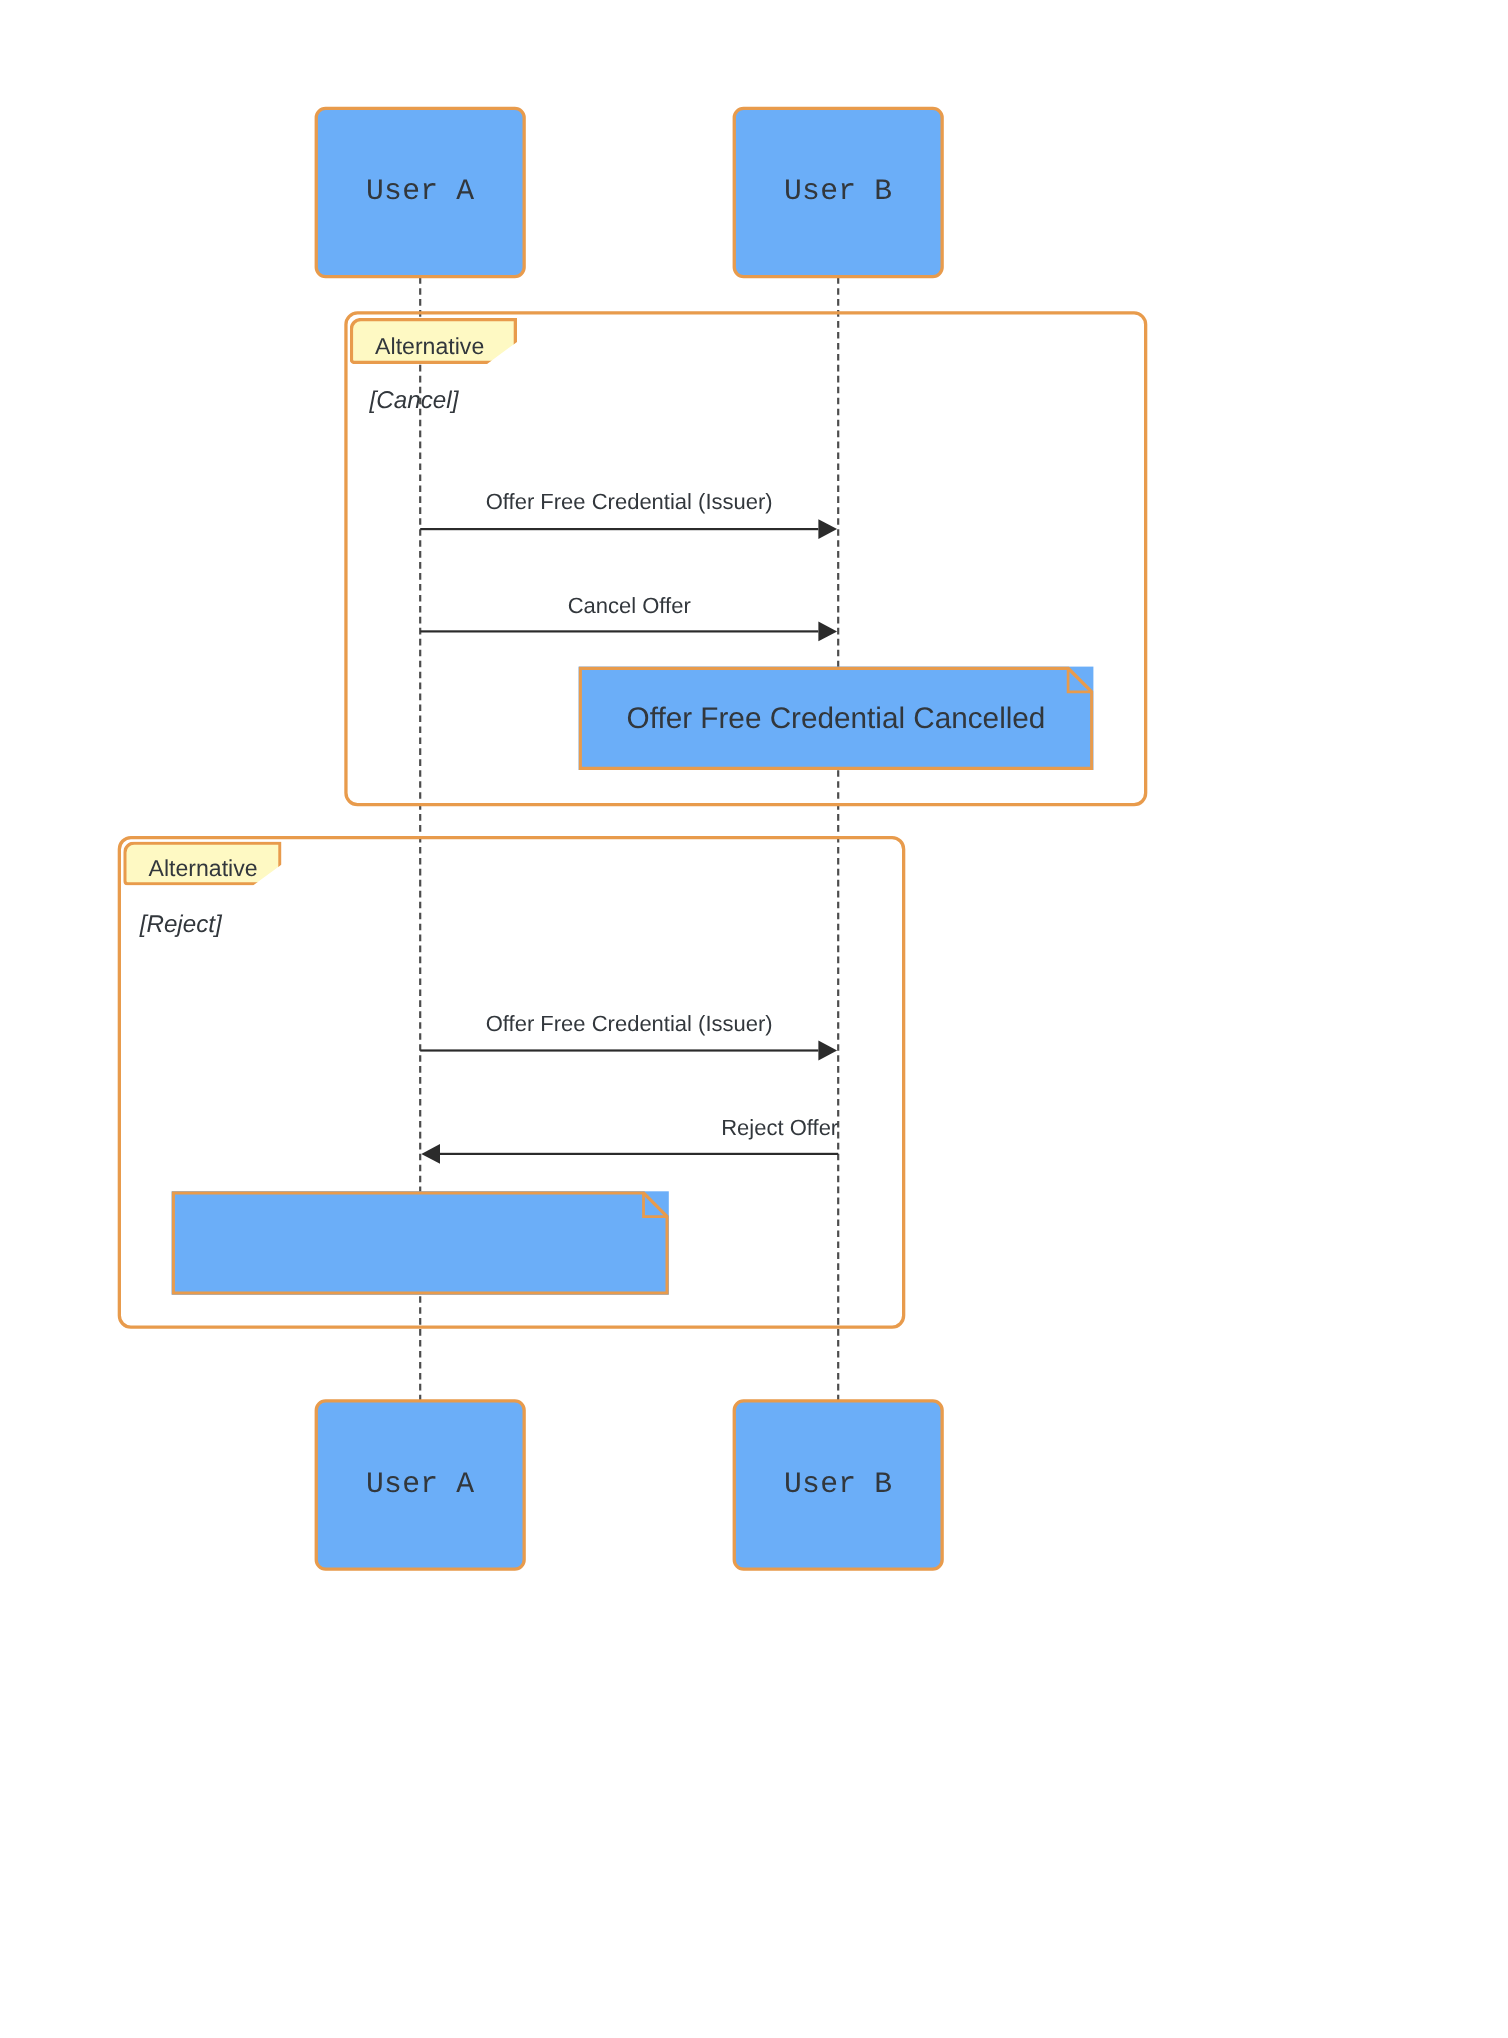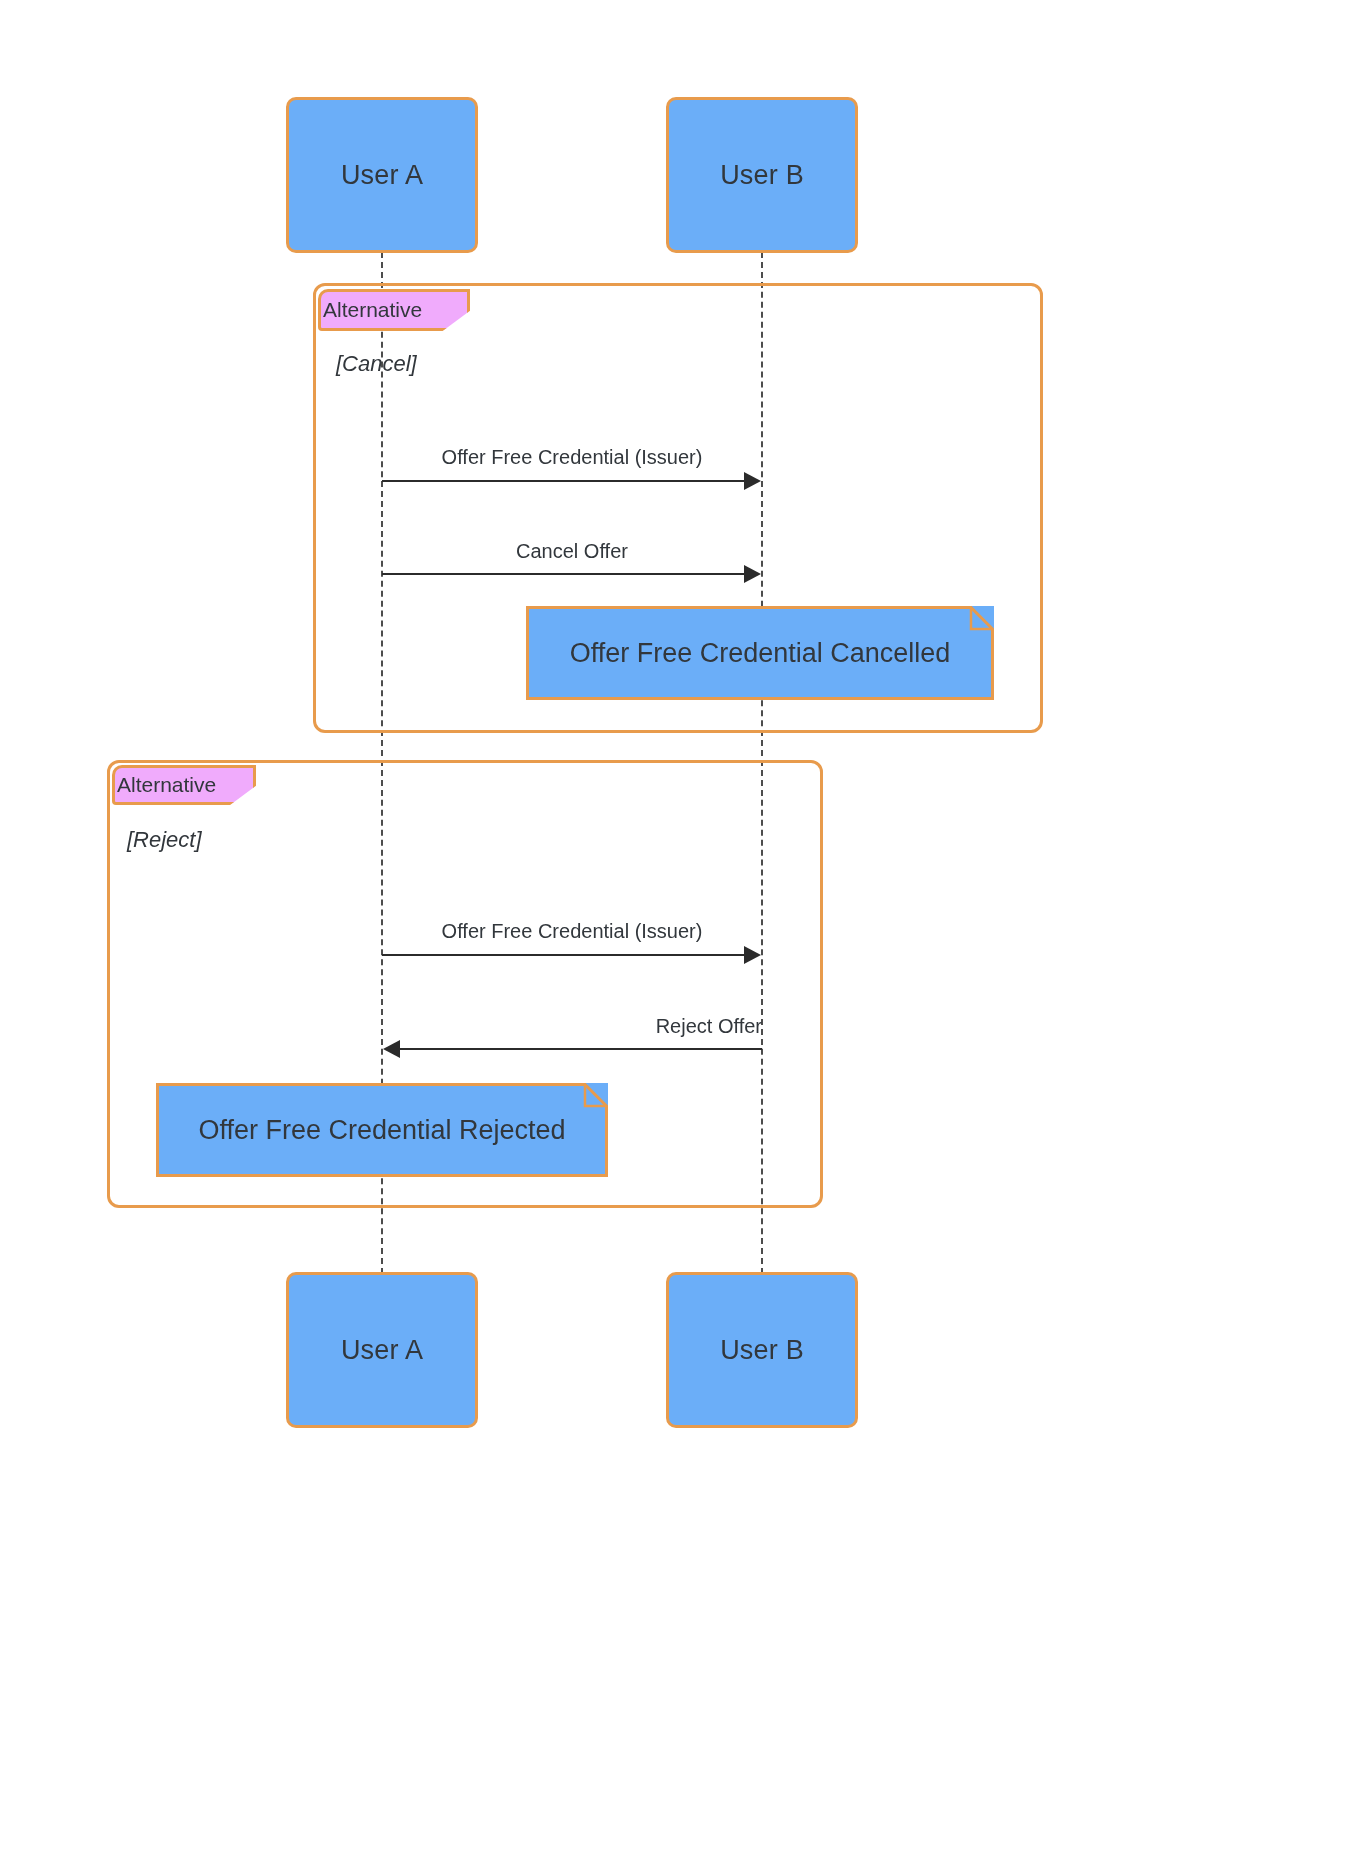--- a/index.html
+++ b/index.html
@@ -38,41 +38,41 @@
     border: 3px solid #E89B4C;
     border-radius: 10px;
     box-sizing: border-box;
     display: flex;
     align-items: center;
     justify-content: center;
   }
   .actor-label {
     font-size: 27px;
     color: #32373C;
-    font-family: Liberation Sans, sans-serif;
+    font-family: Liberation Mono, monospace;
     letter-spacing: 0.2px;
     white-space: nowrap;
   }
 
   
   .frag {
     position: absolute;
     border: 3px solid #E89B4C;
     border-radius: 12px;
     box-sizing: border-box;
     background: transparent;
   }
   .frag-tab {
     position: absolute;
-    background: #f0abfc;
+    background: #fef9c3;
     border: 3px solid #E89B4C;
     box-sizing: border-box;
     display: flex;
-    align-items: center;
-    padding-left: 2px;
+    align-items: flex-end;
+    padding-left: 20px;
     border-top-left-radius: 10px;
     border-bottom-left-radius: 4px;
     -webkit-clip-path: polygon(0 0, 100% 0, 100% 52%, 82% 100%, 0 100%);
     clip-path: polygon(0 0, 100% 0, 100% 52%, 82% 100%, 0 100%);
   }
   .frag-tab-label {
     font-size: 21px;
     color: #32373C;
     white-space: nowrap;
   }
@@ -209,21 +209,20 @@
     <div class="msg-head left" style="left:383px; top:1040px;"></div>
   </div>
 
   <div class="layer">
     <div class="note" style="left:156px; top:1083px; width:452px; height:94px;">
       <div class="note-body"></div>
       <svg class="note-border" viewBox="0 0 452 94" preserveAspectRatio="none">
         <path d="M1.5,1.5 L429,1.5 L450.5,23 L450.5,92.5 L1.5,92.5 Z" fill="none" stroke="#E89B4C" stroke-width="3"></path>
         <path d="M429,1.5 L429,23 L450.5,23" fill="none" stroke="#E89B4C" stroke-width="2.5"></path>
       </svg>
-      <span class="note-label">Offer Free Credential Rejected</span>
     </div>
   </div>
 
   <div class="layer">
     <div class="actor-box" style="left:286px; top:97px; width:192px; height:156px;">
       <span class="actor-label">User A</span>
     </div>
     <div class="actor-box" style="left:666px; top:97px; width:192px; height:156px;">
       <span class="actor-label">User B</span>
     </div>

